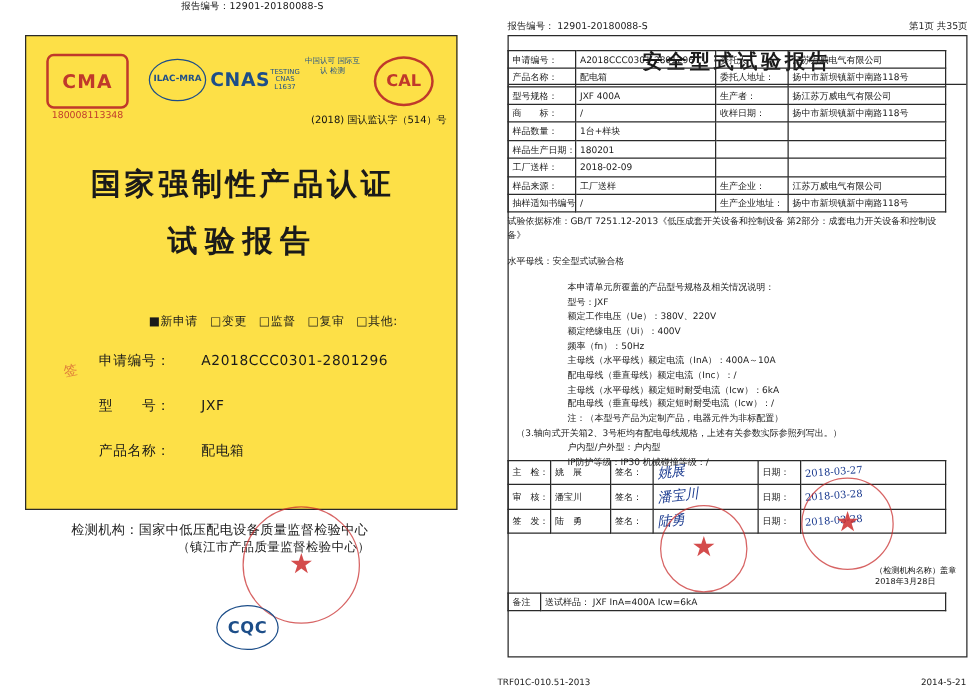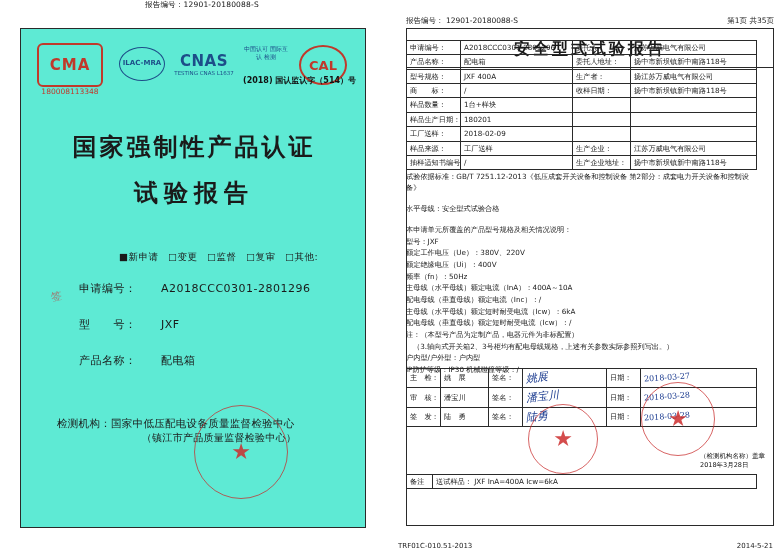--- a/index.html
+++ b/index.html
@@ -35,24 +35,24 @@
     font-size: 7.5px;
     letter-spacing: 0.2px;
     white-space: nowrap;
     color: #111;
   }
   .left-frame {
     position: absolute;
     left: 20px;
     top: 28px;
     width: 346px;
-    height: 500px;
+    height: 380px;
     border: 1px solid #2a2a2a;
     box-sizing: border-box;
-    background: #5eead4;
+    background: #fde047;
   }
   
   .logo-row {
     position: absolute;
     left: 10px;
     top: 14px;
     width: 326px;
     height: 62px;
   }
   .logo {
@@ -97,21 +97,21 @@
     font-size: 7px;
     font-weight: bold;
     line-height: 1.1;
   }
   .logo-cnas {
     left: 140px;
     top: 4px;
     width: 66px;
     height: 34px;
     display: flex;
-    flex-direction: column;
+    flex-direction: row;
     align-items: center;
     justify-content: center;
   }
   .cnas-main {
     font-size: 15px;
     font-weight: bold;
     color: #1d4e89;
     letter-spacing: 0.5px;
   }
   .cnas-sub {
@@ -139,27 +139,26 @@
     display: flex;
     align-items: center;
     justify-content: center;
     color: #c0392b;
     font-size: 13px;
     font-weight: bold;
   }
   .ccc-caption {
     position: absolute;
     left: 222px;
-    top: 46px;
+    top: 61px;
     width: 120px;
     font-size: 8px;
     color: #111;
-    text-align: left;
+    text-align: center;
     white-space: nowrap;
-    font-weight: bold;
   }
 
   .left-title1 {
     position: absolute;
     left: 0;
     top: 102px;
     width: 346px;
     text-align: center;
     font-family: "DejaVu Serif", "Liberation Serif", serif;
     font-size: 24px;
@@ -373,20 +372,21 @@
   .sec-desc {
     position: absolute;
     left: 8px;
     top: 224px;
     width: 350px;
     font-size: 7.2px;
     line-height: 1.62;
   }
   .sec-desc div {
     white-space: nowrap;
+    padding-left: 48px;
   }
   .sec-desc .indent {
     padding-left: 7px;
   }
 
   .tbl-sign {
     left: 8px;
     top: 368px;
     width: 350px;
   }
@@ -525,20 +525,23 @@
         </div>
         <div class="org-sub">（镇江市产品质量监督检验中心）</div>
       </div>
 
       <div class="stamp-circle left-stamp">
         <span class="star">★</span>
       </div>
 
       <div class="left-red-scribble">签</div>
 
+      <div class="cqc-logo">
+          <span>CQC</span>
+        </div>
     </div>
   </div>
 
   <div class="right-sheet">
 
     <div class="right-header">
       <span>报告编号： 12901-20180088-S</span>
       <span>第1页  共35页</span>
     </div>
 

